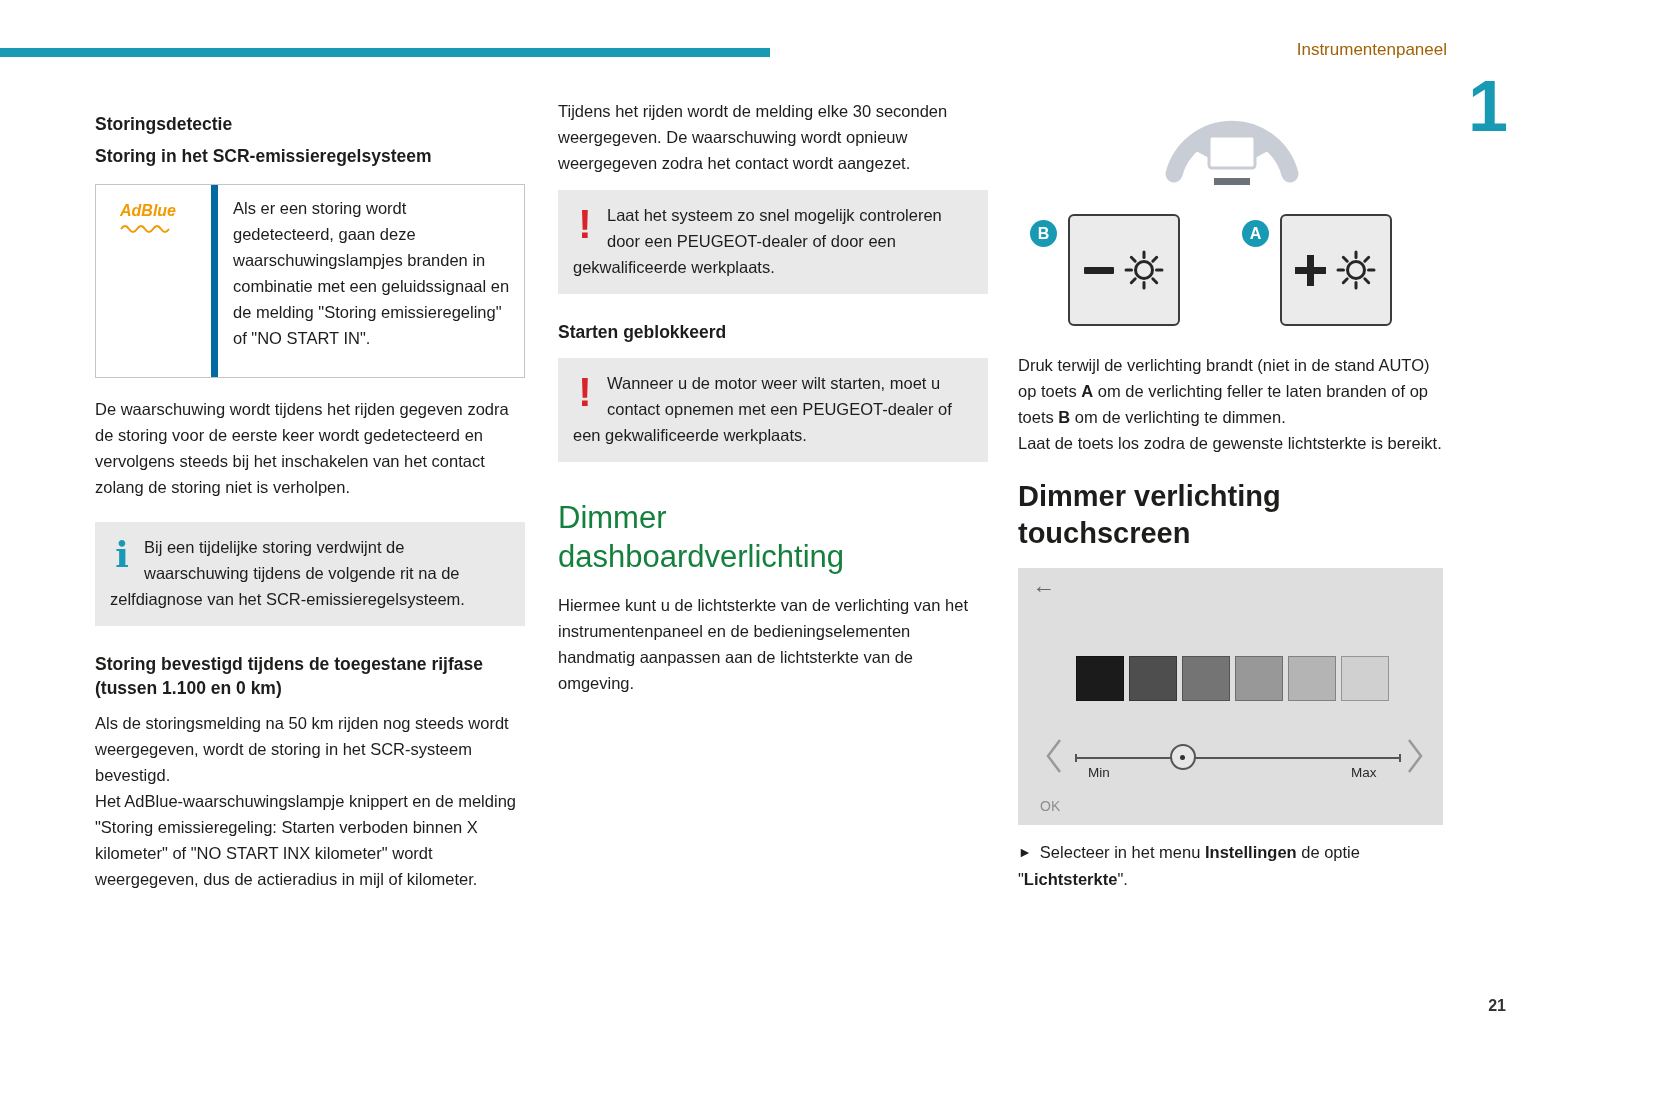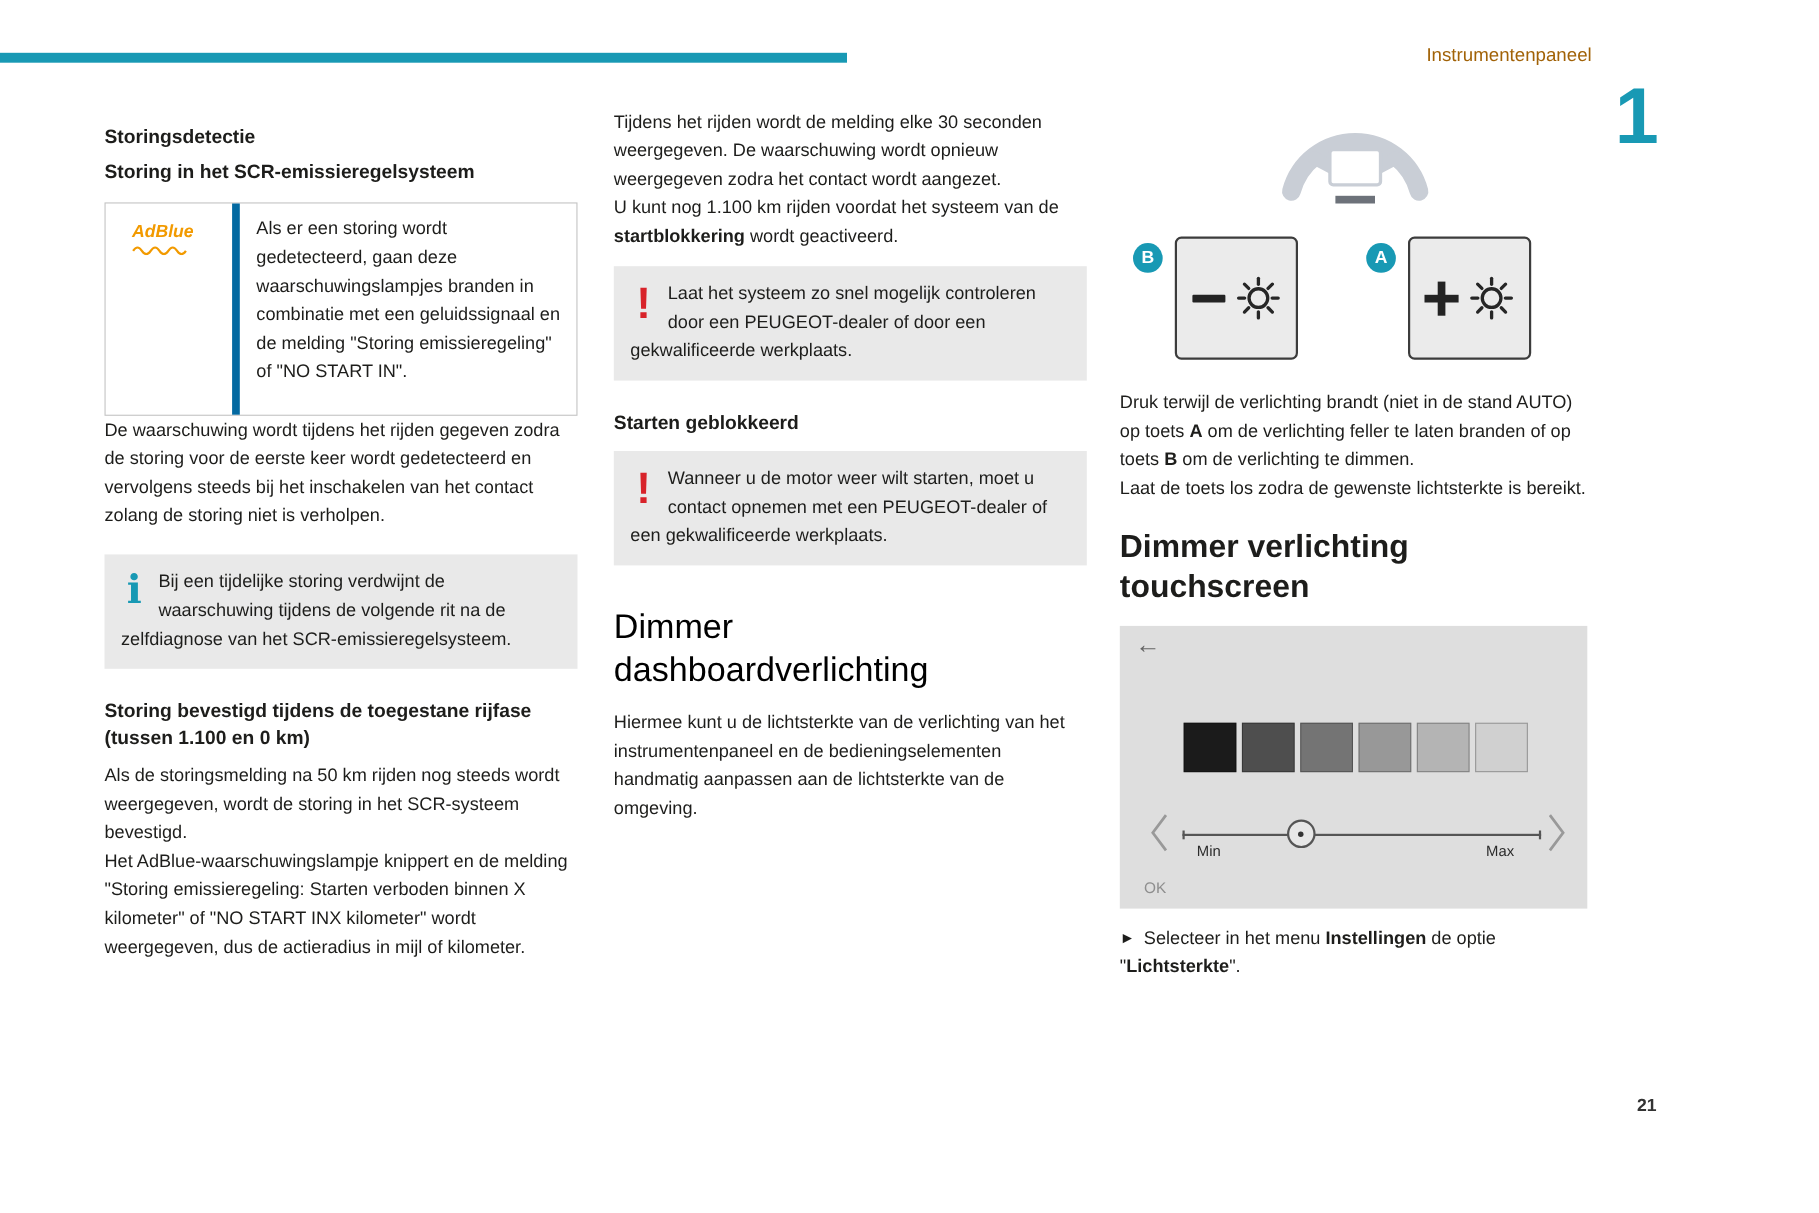--- a/index.html
+++ b/index.html
@@ -16,21 +16,21 @@
   .chapter-num { position:absolute; top:70px; right:146px; font-size:72px; font-weight:bold; color:var(--accent); line-height:1; }
   .page-num { position:absolute; right:148px; bottom:88px; font-size:16px; font-weight:bold; color:#333; }
 
   .col { position:absolute; top:90px; }
   .col1 { left:95px; width:430px; }
   .col2 { left:558px; width:430px; }
   .col3 { left:1018px; width:428px; }
 
   .body-text { font-size:16.5px; line-height:26px; }
   .h-small { font-size:17.5px; font-weight:bold; line-height:24px; }
-  .big-gray { font-size:31px; line-height:39px; color:#000000; font-weight:400; max-width:380px; }
+  .big-gray { font-size:31px; line-height:39px; color:#15803d; font-weight:400; max-width:380px; }
   .big-black { font-size:29px; line-height:37px; font-weight:bold; }
   b, strong { font-weight:bold; }
 
   
   .icon-box { margin-top:16px; border:1px solid #c4c4c4; display:flex; min-height:194px; }
   .icon-box .icons { width:122px; border-right:7px solid #0369a1; padding:18px 0 16px 24px; display:flex; gap:24px; }
   .icon-box .boxtext { flex:1; padding:10px 14px 12px 15px; }
   .adblue-label { font-size:16px; font-weight:bold; color:var(--orange); font-style:italic; line-height:16px; }
 
   
@@ -75,21 +75,21 @@
   .ts-min { left:70px; } .ts-max { left:333px; }
   .ts-ok { position:absolute; left:22px; top:230px; font-size:14px; color:#8e8e8e; }
 
   .pointer-para { margin-top:14px; }
   .pointer-glyph { font-size:14px; margin-right:8px; position:relative; top:-1px; }
 
   .mt8  { margin-top:8px; }
   .mt10 { margin-top:10px; }
   .mt14 { margin-top:14px; }
   .mt16 { margin-top:16px; }
-  .mt18 { }
+  .mt18 { margin-top:18px; }
   .mt22 { margin-top:22px; }
   .mt26 { margin-top:26px; }
   .mt36 { margin-top:36px; }
 </style>
 </head>
 <body>
 
 <div class="page">
 
   <div class="topbar"></div>
@@ -130,21 +130,20 @@
       <span class="body-text">Bij een tijdelijke storing verdwijnt de waarschuwing tijdens de volgende rit na de zelfdiagnose van het SCR-emissieregelsysteem.</span>
     </div>
 
     <div class="h-small mt26">Storing bevestigd tijdens de toegestane rijfase (tussen 1.100 en 0 km)</div>
     <p class="body-text mt10">Als de storingsmelding na 50 km rijden nog steeds wordt weergegeven, wordt de storing in het SCR-systeem bevestigd.</p>
     <p class="body-text">Het AdBlue-waarschuwingslampje knippert en de melding "Storing emissieregeling: Starten verboden binnen X kilometer" of "NO START INX kilometer" wordt weergegeven, dus de actieradius in mijl of kilometer.</p>
   </div>
 
   <div class="col col2">
     <p class="body-text mt8">Tijdens het rijden wordt de melding elke 30 seconden weergegeven. De waarschuwing wordt opnieuw weergegeven zodra het contact wordt aangezet.</p>
-    <p class="body-text"><span>U kunt nog 1.100 km rijden voordat het systeem van de </span><strong>startblokkering</strong><span> wordt geactiveerd.</span></p>
 
     <div class="note-box mt14">
       <span class="note-icon warn">!</span>
       <span class="body-text">Laat het systeem zo snel mogelijk controleren door een PEUGEOT-dealer of door een gekwalificeerde werkplaats.</span>
     </div>
 
     <div class="h-small mt26">Starten geblokkeerd</div>
 
     <div class="note-box mt14">
       <span class="note-icon warn">!</span>

